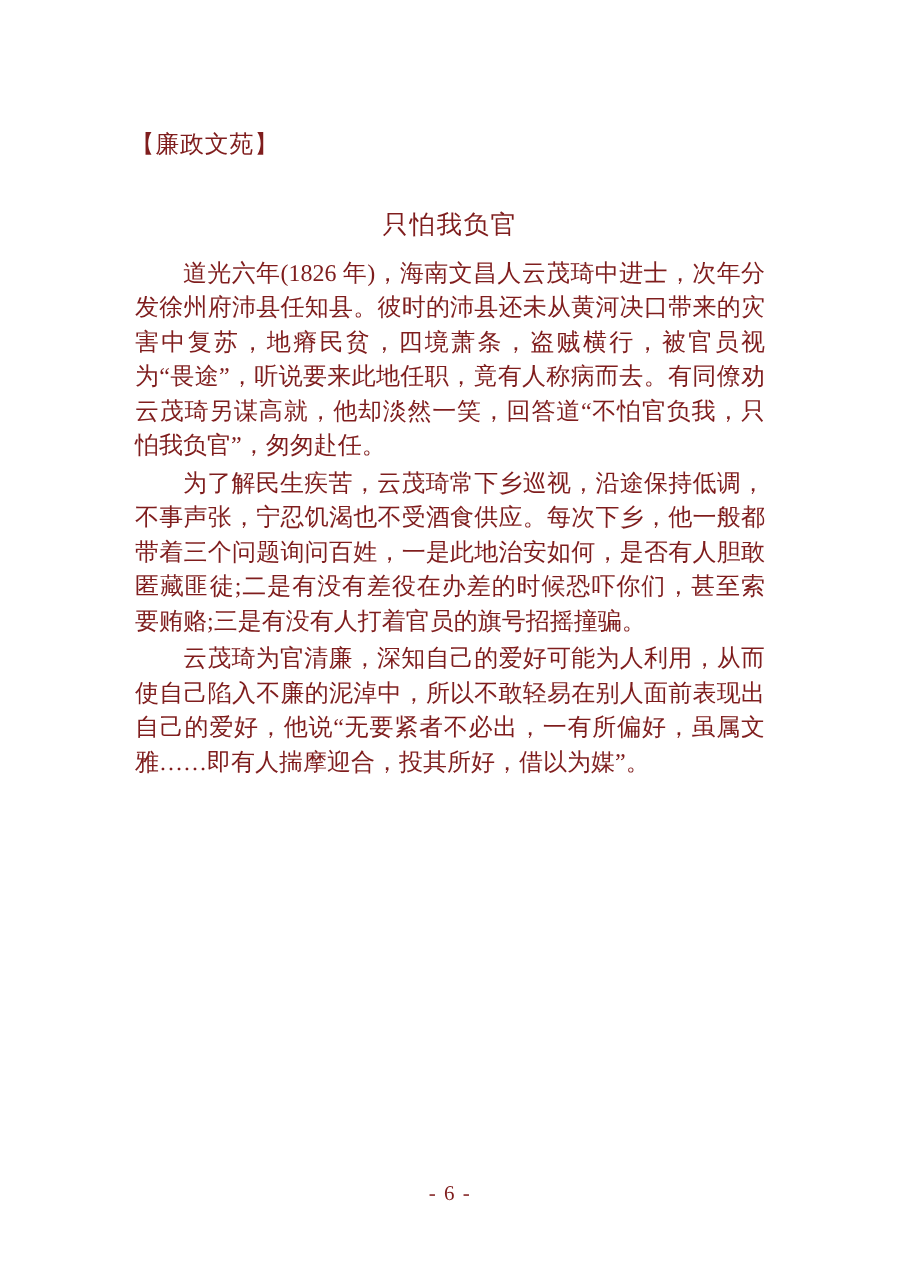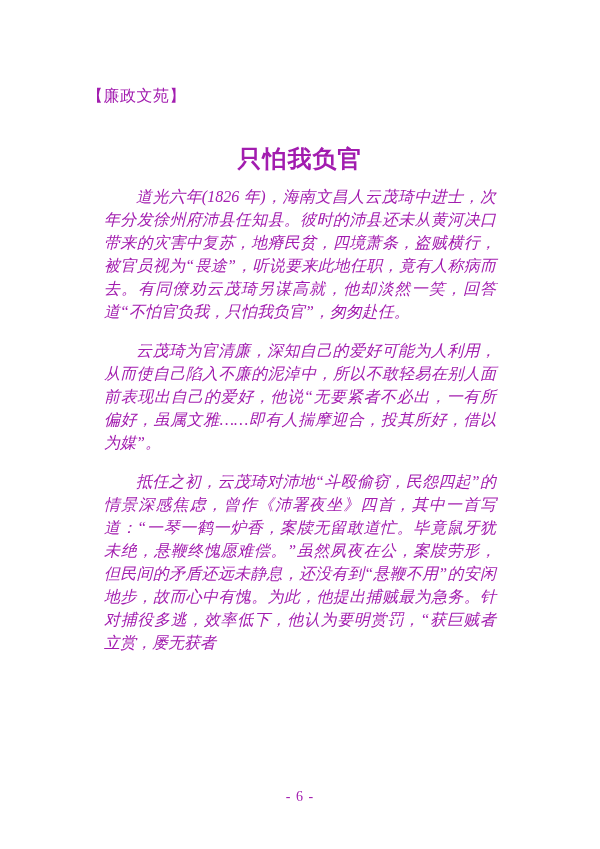--- a/index.html
+++ b/index.html
@@ -5,57 +5,56 @@
   html, body {
     margin: 0;
     padding: 0;
     background: #ffffff;
   }
   .page {
     position: relative;
     width: 600px;
     height: 849px;
     background: #ffffff;
-    color: #a21caf;
+    color: #7f1d1d;
     font-family: "Liberation Serif", "DejaVu Serif", serif;
     overflow: hidden;
   }
   .section-header {
     position: absolute;
     left: 87px;
     top: 86px;
     font-size: 16px;
     letter-spacing: 0.5px;
     white-space: nowrap;
   }
   .article-title {
     position: absolute;
     left: 0;
     right: 0;
     top: 127px;
     text-align: center;
-    font-size: 24px;
-    font-weight: bold;
+    font-size: 17px;
+    font-weight: normal;
     letter-spacing: 1px;
   }
   .body-text {
     position: absolute;
     left: 88px;
     top: 169px;
     width: 424px;
     font-size: 16px;
     line-height: 23px;
     text-align: justify;
     text-justify: inter-character;
   }
   .body-text p {
-    margin: 16px;
+    margin: 2px;
     padding: 0;
     text-indent: 2em;
-    font-style: italic;
   }
   .page-footer {
     position: absolute;
     left: 0;
     right: 0;
     top: 789px;
     text-align: center;
     font-size: 14px;
     letter-spacing: 1px;
   }
@@ -64,19 +63,19 @@
 <body>
 
 <div class="page">
 
   <div class="section-header">【廉政文苑】</div>
 
   <h1 class="article-title">只怕我负官</h1>
 
   <div class="body-text">
     <p>道光六年(1826 年)，海南文昌人云茂琦中进士，次年分发徐州府沛县任知县。彼时的沛县还未从黄河决口带来的灾害中复苏，地瘠民贫，四境萧条，盗贼横行，被官员视为“畏途”，听说要来此地任职，竟有人称病而去。有同僚劝云茂琦另谋高就，他却淡然一笑，回答道“不怕官负我，只怕我负官”，匆匆赴任。</p>
+    <p>为了解民生疾苦，云茂琦常下乡巡视，沿途保持低调，不事声张，宁忍饥渴也不受酒食供应。每次下乡，他一般都带着三个问题询问百姓，一是此地治安如何，是否有人胆敢匿藏匪徒;二是有没有差役在办差的时候恐吓你们，甚至索要贿赂;三是有没有人打着官员的旗号招摇撞骗。</p>
     <p>云茂琦为官清廉，深知自己的爱好可能为人利用，从而使自己陷入不廉的泥淖中，所以不敢轻易在别人面前表现出自己的爱好，他说“无要紧者不必出，一有所偏好，虽属文雅……即有人揣摩迎合，投其所好，借以为媒”。</p>
-    <p>抵任之初，云茂琦对沛地“斗殴偷窃，民怨四起”的情景深感焦虑，曾作《沛署夜坐》四首，其中一首写道：“一琴一鹤一炉香，案牍无留敢道忙。毕竟鼠牙犹未绝，悬鞭终愧愿难偿。”虽然夙夜在公，案牍劳形，但民间的矛盾还远未静息，还没有到“悬鞭不用”的安闲地步，故而心中有愧。为此，他提出捕贼最为急务。针对捕役多逃，效率低下，他认为要明赏罚，“获巨贼者立赏，屡无获者</p>
   </div>
 
   <div class="page-footer">- 6 -</div>
 
 </div>
 
 </body></html>

